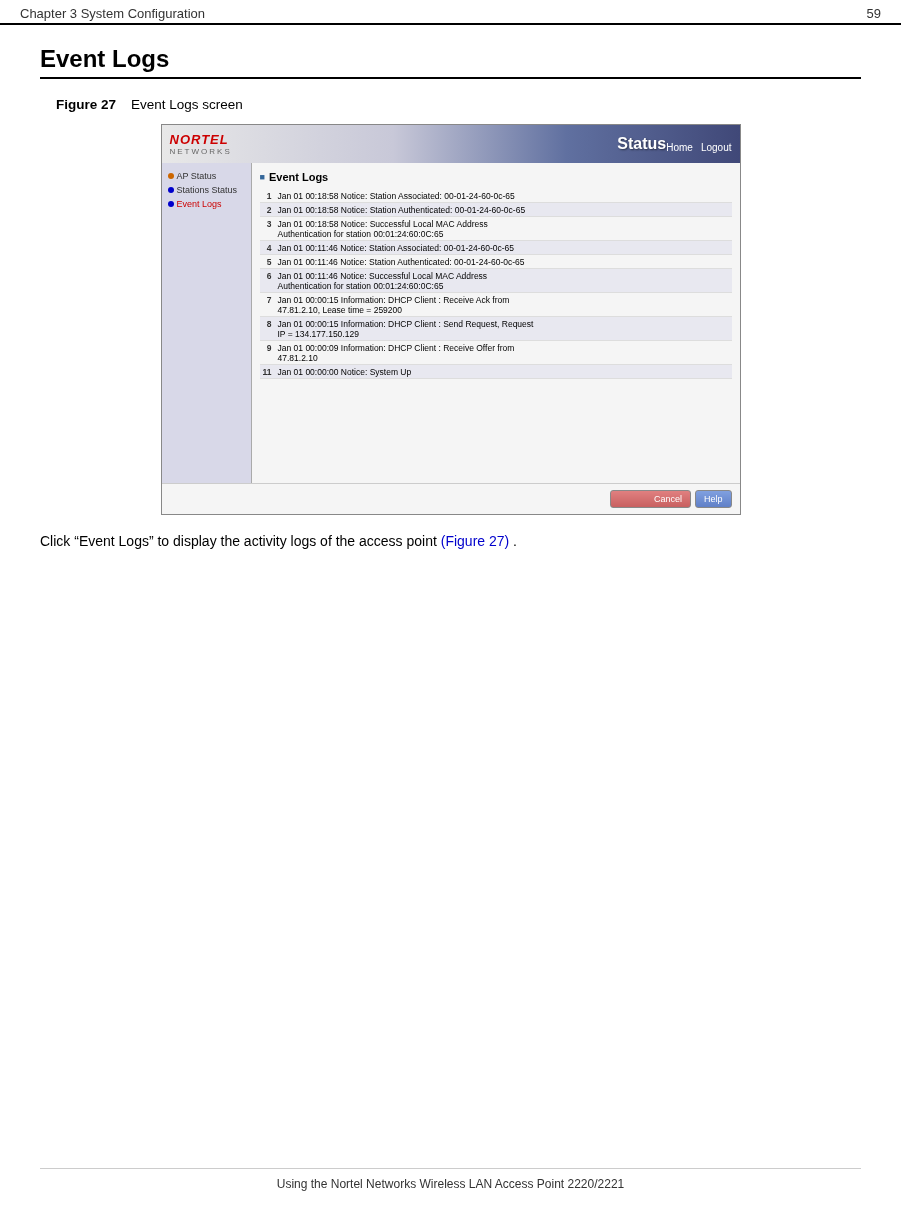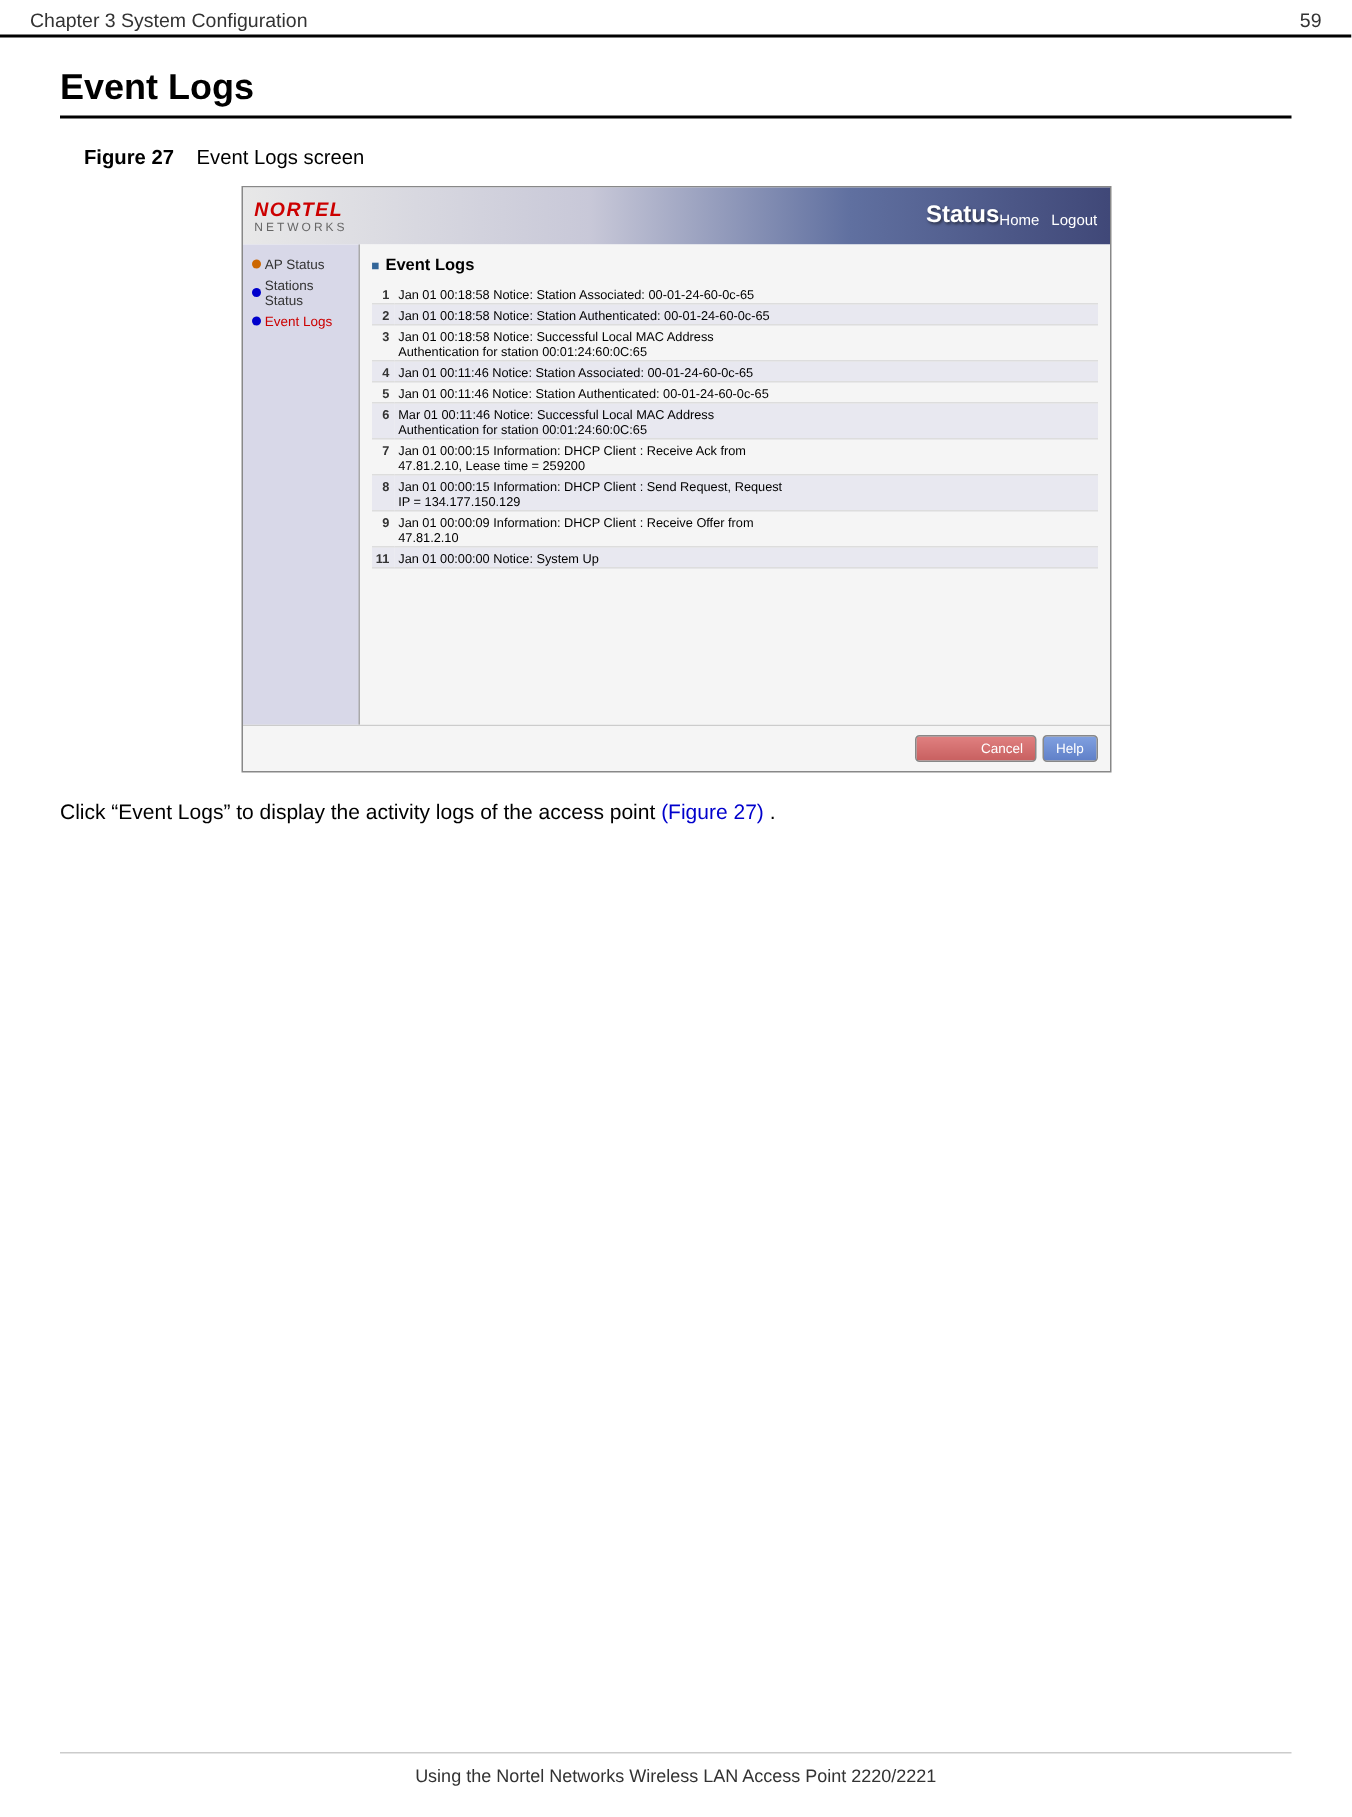--- a/index.html
+++ b/index.html
@@ -112,21 +112,21 @@
     }
 
     
     .ss-body {
       display: flex;
       min-height: 320px;
     }
 
     
     .ss-sidebar {
-      width: 78px;
+      width: 90px;
       background: #d8d8e8;
       padding: 8px 6px;
       border-right: 1px solid #aaa;
       font-size: 9px;
     }
     .ss-sidebar-item {
       display: flex;
       align-items: center;
       gap: 3px;
       margin-bottom: 4px;
@@ -321,21 +321,21 @@
               <tr>
                 <td class="ss-log-num">4</td>
                 <td style="white-space: pre-line;">Jan 01 00:11:46 Notice: Station Associated: 00-01-24-60-0c-65</td>
               </tr>
               <tr>
                 <td class="ss-log-num">5</td>
                 <td style="white-space: pre-line;">Jan 01 00:11:46 Notice: Station Authenticated: 00-01-24-60-0c-65</td>
               </tr>
               <tr>
                 <td class="ss-log-num">6</td>
-                <td style="white-space: pre-line;">Mar 01 00:11:46 Notice: Successful Local MAC Address
+                <td style="white-space: pre-line;">Jan 01 00:11:46 Notice: Successful Local MAC Address
 Authentication for station 00:01:24:60:0C:65</td>
               </tr>
               <tr>
                 <td class="ss-log-num">7</td>
                 <td style="white-space: pre-line;">Jan 01 00:00:15 Information: DHCP Client : Receive Ack from
 47.81.2.10, Lease time = 259200</td>
               </tr>
               <tr>
                 <td class="ss-log-num">8</td>
                 <td style="white-space: pre-line;">Jan 01 00:00:15 Information: DHCP Client : Send Request, Request

